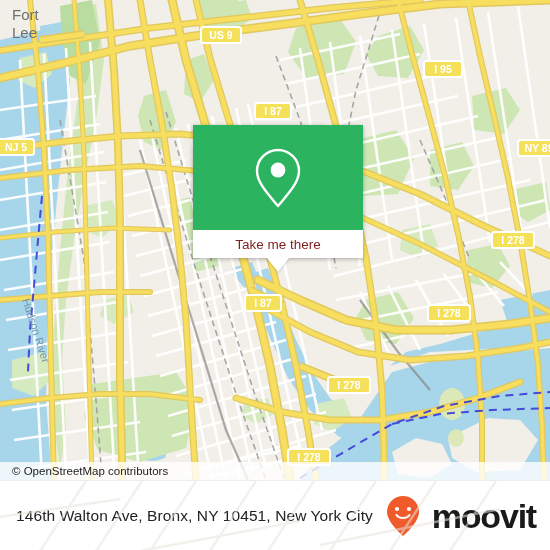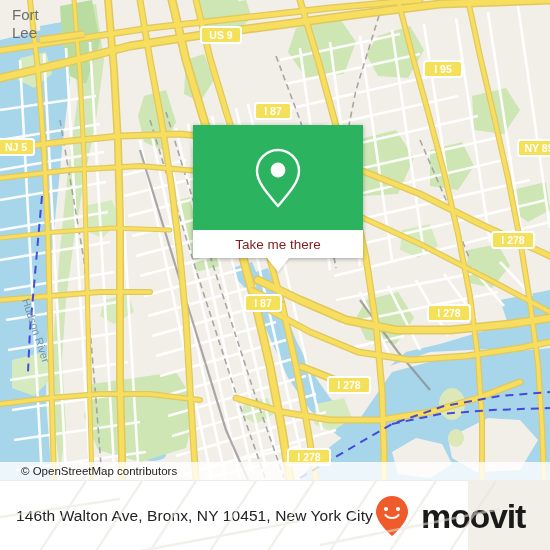--- a/index.html
+++ b/index.html
@@ -27,21 +27,21 @@
 
   
   #attribution {
     position: absolute;
     left: 0; top: 462px;
     width: 550px; height: 18px;
     background: rgba(255,255,255,0.80);
     font-size: 11.5px;
     color: #222;
     line-height: 18px;
-    padding-left: 21px;
+    padding-left: 12px;
     box-sizing: border-box;
     white-space: nowrap;
   }
 
   
   #card {
     position: absolute;
     left: 193px; top: 125px;
     width: 170px; height: 133px;
     box-shadow: 0 1px 4px rgba(0,0,0,0.32);
@@ -75,21 +75,21 @@
     border-left: 11px solid transparent;
     border-right: 11px solid transparent;
     border-top: 14px solid #FFFFFF;
     filter: drop-shadow(0 1px 1px rgba(0,0,0,0.18));
   }
 
   
   #footer {
     position: absolute;
     left: 0; top: 480px;
-    width: 468px; height: 70px;
+    width: 550px; height: 70px;
     background: #FFFFFF;
     display: flex;
     align-items: center;
     justify-content: space-between;
     padding: 0 14px 0 16px;
     box-sizing: border-box;
     border-top: 1px solid #EDEDED;
   }
   #footer-address {
     font-size: 15.5px;

